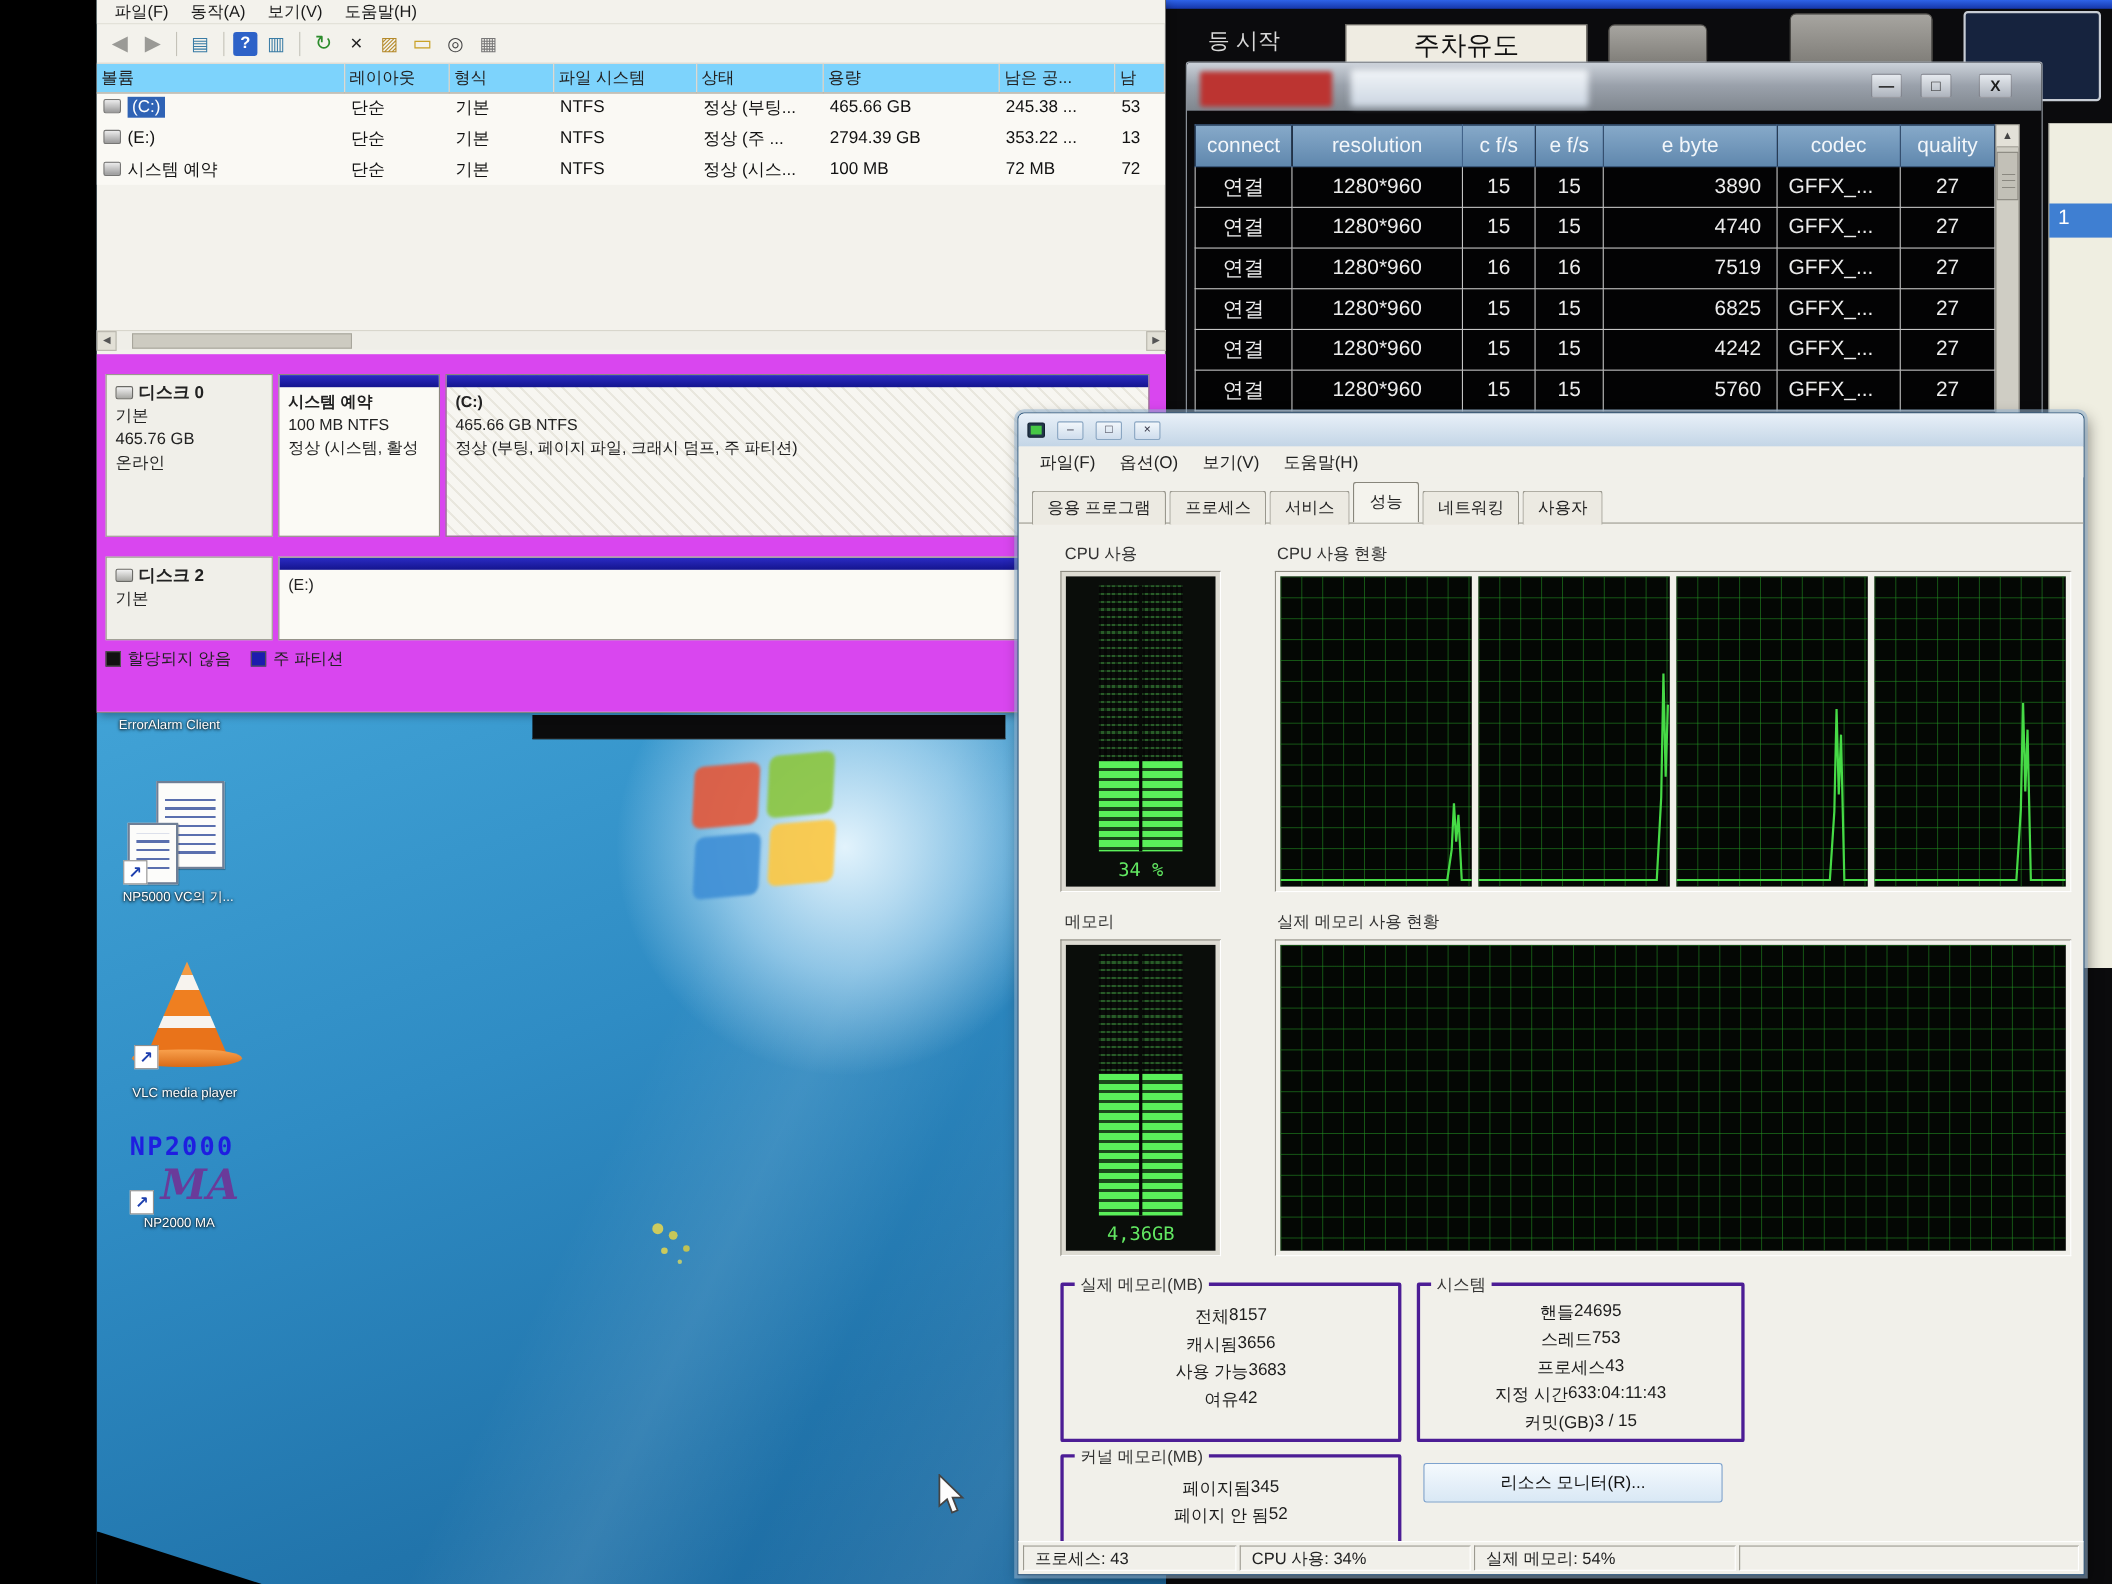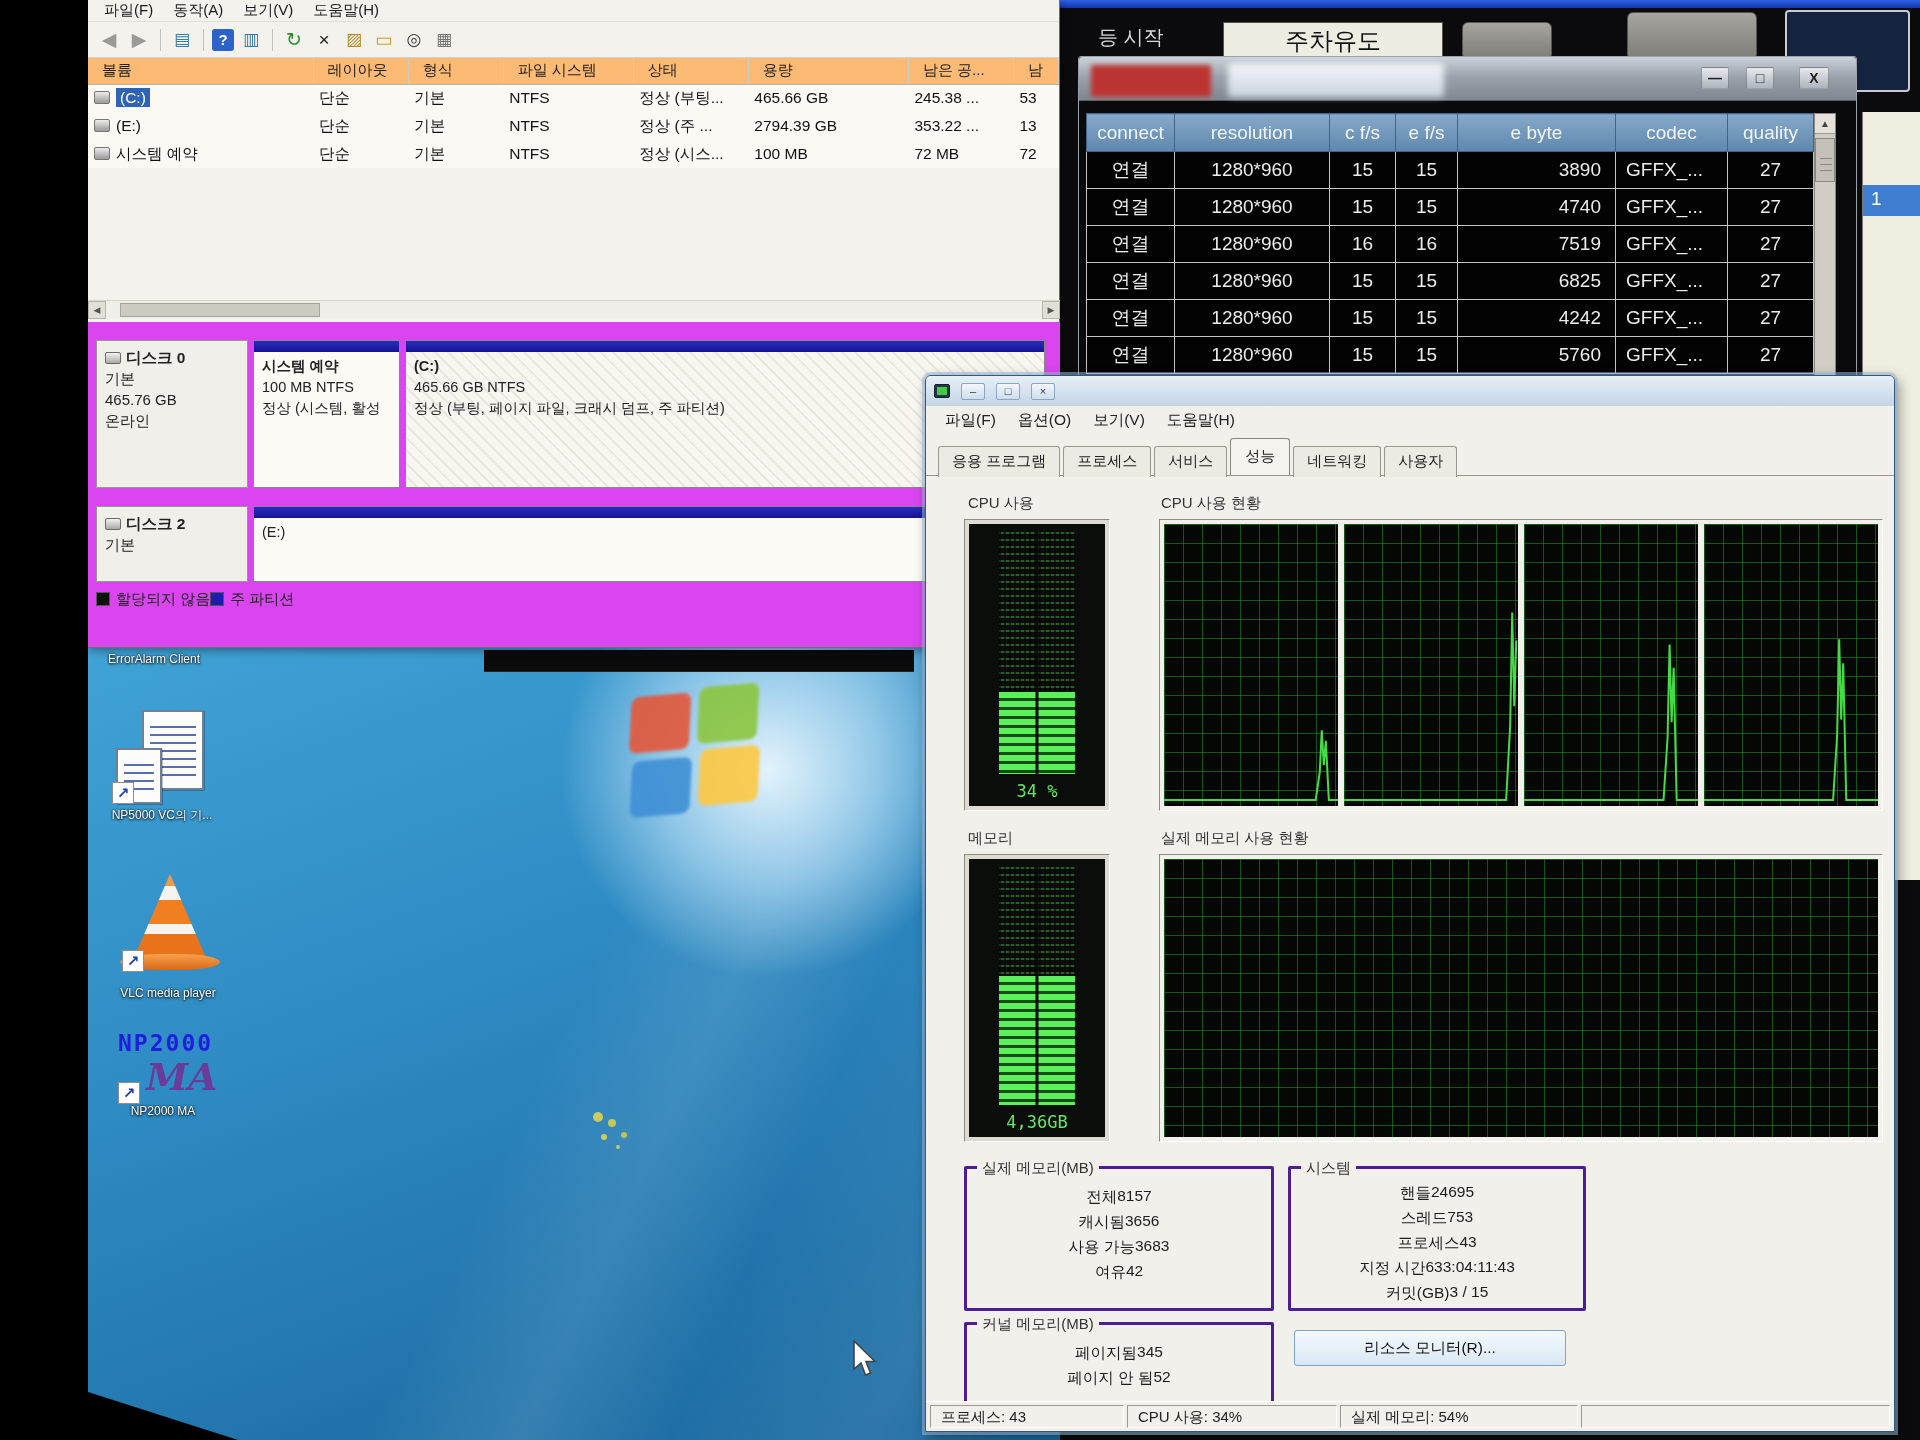--- a/index.html
+++ b/index.html
@@ -39,41 +39,41 @@
   .menubar .menu-item{padding:0 10px;color:#1a1a1a;cursor:default}
   .toolbar{height:37px;display:flex;align-items:center;border-top:1px solid #e2e0d8;border-bottom:1px solid #d4d2c8;padding-left:8px;gap:4px}
   .tb-btn{display:inline-flex;align-items:center;justify-content:center;width:26px;height:26px;font-size:17px;color:#555}
   .tb-sep{width:1px;height:22px;background:#c4c2b8;margin:0 4px}
   .tb-back,.tb-forward{color:#9a9a96;font-size:19px}
   .tb-console-tree,.tb-action-pane{color:#3a7ca5}
   .tb-help{background:#2d62c8;color:#fff;border-radius:3px;width:22px;height:22px;font-weight:bold;font-size:15px}
   .tb-refresh{color:#2c8c2c;font-size:19px}.tb-delete{color:#222;font-size:19px}
   .tb-properties{color:#b58a2a}.tb-open{color:#c9a227;font-size:19px}.tb-search{color:#444}.tb-manage{color:#777}
   table.vols{border-collapse:collapse;width:100%;table-layout:fixed;background:#faf9f4}
-  table.vols th{background:#fdba74;border-right:1px solid #cfcdc3;border-bottom:1px solid #b8b6ac;font-weight:normal;text-align:left;
-    padding:3px 14px;height:26px;white-space:nowrap;overflow:hidden}
+  table.vols th{background:#7dd3fc;border-right:1px solid #cfcdc3;border-bottom:1px solid #b8b6ac;font-weight:normal;text-align:left;
+    padding:3px 4px;height:26px;white-space:nowrap;overflow:hidden}
   table.vols td{padding:3px 6px;height:28px;white-space:nowrap;overflow:hidden;color:#111;font-size:15.5px}
   .vol-ico{display:inline-block;width:16px;height:13px;border:1px solid #767674;border-radius:2px;margin-right:6px;vertical-align:-1px;
     background:linear-gradient(#ececec,#9a9a9a)}
   .vol-name.selected{background:#2f63b5;color:#fff;padding:1px 4px}
   #vol-scroll{left:0;top:300px;width:972px;height:18px;background:#efeee8;border-top:1px solid #d8d6cc;display:flex;align-items:center}
   .sc-arrow{width:18px;height:18px;background:#e2e0d6;border:1px solid #b8b6ac;font-size:9px;display:flex;align-items:center;justify-content:center;color:#555}
   .sc-thumb{margin-left:14px;width:200px;height:14px;background:#cdcbc1;border:1px solid #a8a69c}
   .sc-fill{flex:1}
   
   .gview{position:absolute;left:0;top:322px;width:972px;bottom:0;background:#d946ef}
   .diskblock{position:absolute;left:8px;display:flex}
   .dlabelcell{width:152px;background:#f0efe9;border:1px solid #9a988e;padding:6px 8px;font-size:15px;line-height:21px}
   .dlabelcell b{font-size:15.5px}
   .drive-ico{display:inline-block;width:16px;height:12px;border:1px solid #6a6a66;border-radius:2px;background:linear-gradient(#f2f2f2,#a8a8a4);margin-right:5px;vertical-align:-1px}
   .part{border:1px solid #8a887e;margin-left:5px;background:#fbfaf5;position:relative;overflow:hidden}
   .part .bar{height:11px;background:linear-gradient(#2b2bc4,#14148e)}
   .part .ptxt{padding:4px 8px;font-size:14.5px;line-height:21px;white-space:nowrap}
   .part.hatch{background:repeating-linear-gradient(45deg,#f7f6f1 0 7px,#e9e7de 7px 9px)}
-  .legend{position:absolute;left:8px;display:flex;align-items:center;font-size:15px}
+  .legend{position:absolute;left:8px;display:flex;gap:18px;align-items:center;font-size:15px}
   .lg-box{display:inline-block;width:14px;height:14px;margin-right:6px;vertical-align:-2px;border:1px solid #555}
   
   #cctv{left:1060px;top:0;width:860px;height:1440px;background:#0b0b0d;z-index:2}
   .bluestrip{position:absolute;left:0;top:0;width:100%;height:8px;background:linear-gradient(#2e63e8,#1536a8)}
   .cctv-txt{position:absolute;color:#d8d8d8;font-size:20px}
   .btn-light{position:absolute;background:#efece2;border:1px solid #55534e;color:#111;font-size:24px;display:flex;align-items:center;justify-content:center}
   .btn-gray{position:absolute;background:linear-gradient(#a7a5a0,#7e7c77);border:1px solid #55534e;border-radius:6px}
   .btn-navy{position:absolute;background:#16233e;border:2px solid #c7ccd4;border-radius:4px}
   #popup{position:absolute;left:18px;top:56px;width:779px;height:1094px;border:1px solid #9aa0a8;background:#0a0a0c;border-radius:3px 3px 0 0}
   .ptitle{height:44px;background:linear-gradient(#ccd2da,#9aa1ab 48%,#80878f);border-bottom:1px solid #5a6068;border-radius:3px 3px 0 0;position:relative}

